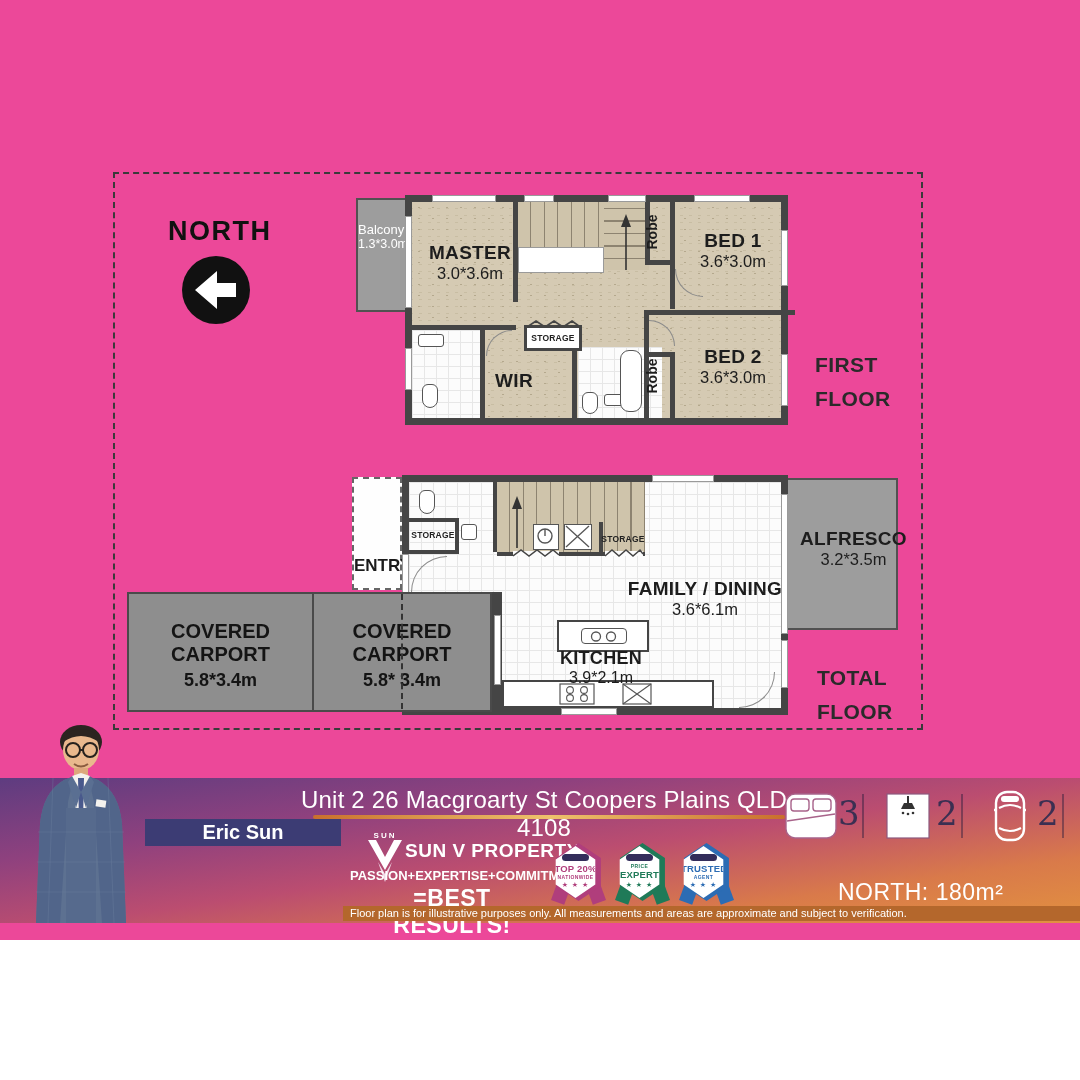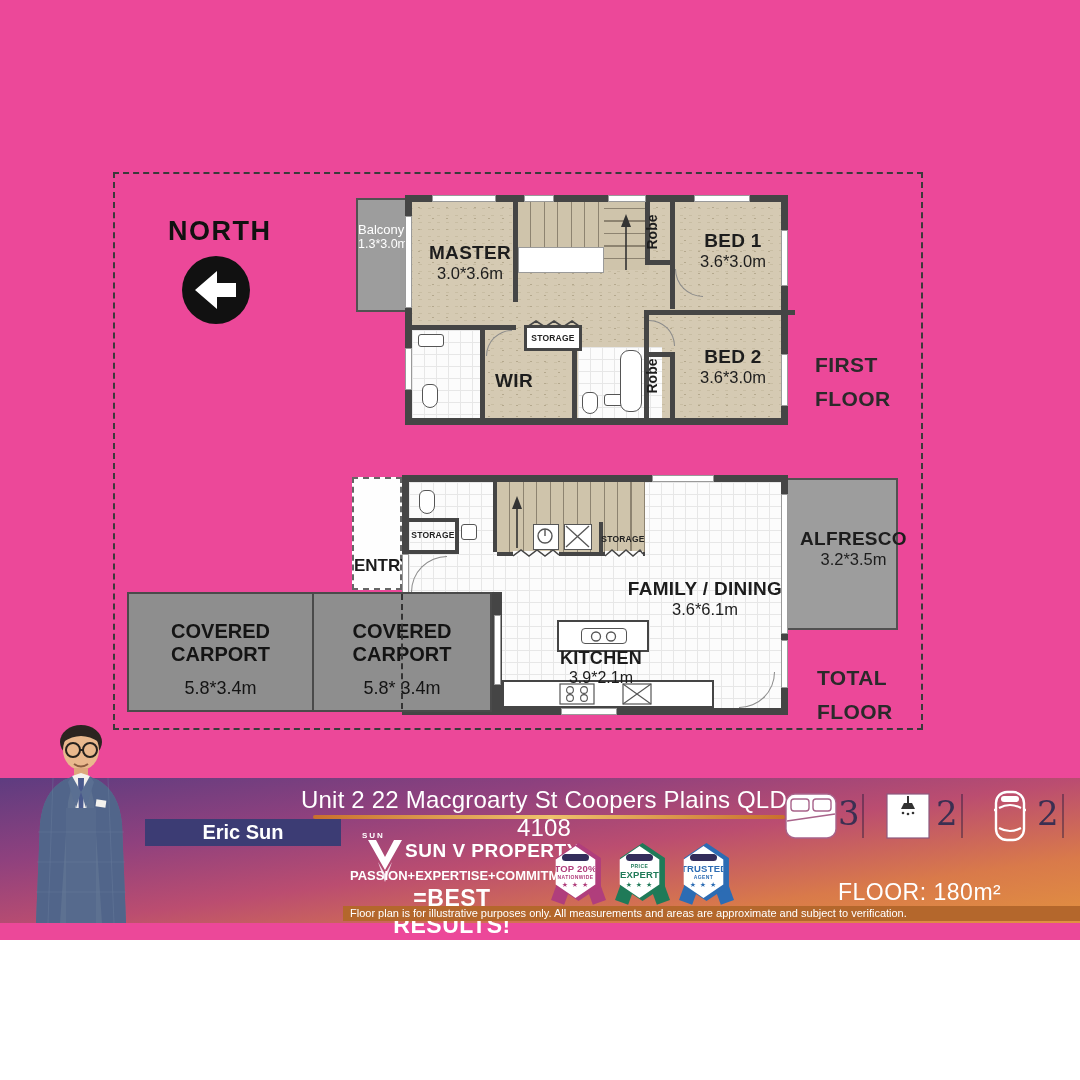--- a/index.html
+++ b/index.html
@@ -29,34 +29,34 @@
     background-image:repeating-linear-gradient(0deg, transparent 0 11px, #8d8370 11px 12.5px); }
   .roomlabel { position:absolute; text-align:center; color:#1d1d1d; }
   .roomlabel .nm { font-size:19px; font-weight:600; letter-spacing:.3px; }
   .roomlabel .dm { font-size:16.5px; font-weight:500; }
   .rot { transform:rotate(-90deg); transform-origin:center; }
   .tinylabel { position:absolute; font-size:8.5px; font-weight:600; color:#222; text-align:center; letter-spacing:.2px;}
   .floor-title { position:absolute; font-size:21px; font-weight:600; color:#2a2a2a; line-height:1.6; letter-spacing:.4px;}
   .gray-zone { background:#9d9d9d; border:2.5px solid #515151; position:absolute; }
   .carport { background:#8e8e8e; border:2.5px solid #4a4a4a; position:absolute; text-align:center; color:#141414; }
   .carport .nm { font-size:20px; font-weight:600; margin-top:26px; }
-  .carport .dm { font-size:18px; font-weight:400; margin-top:12px; }
+  .carport .dm { font-size:18px; font-weight:700; margin-top:4px; }
   .arc { position:absolute; border:1.4px solid #8a8a8a; }
   .fix { position:absolute; border:1.6px solid #555; background:#fff; }
 
   
   .banner { left:0; top:778px; width:1080px; height:145px;
     background:linear-gradient(172deg, #5e3c80 0%, #8f417e 28%, #bb4d70 52%, #d97a4a 78%, #e29140 100%); }
   .address { left:298px; top:786px; width:492px; text-align:center; color:#fff; font-size:24px; font-weight:500; letter-spacing:.2px; }
   .addr-line { left:313px; top:815px; width:472px; height:3.5px;
     background:linear-gradient(90deg,#c96f2d,#eec26c,#c96f2d); border-radius:2px; }
   .name-box { left:145px; top:819px; width:196px; height:27px; background:#3c3c74;
     color:#fff; font-size:20px; font-weight:bold; text-align:center; line-height:27px; }
   .phone { left:145px; top:846px; width:196px; text-align:center; color:#fff; font-size:27px; font-weight:bold; letter-spacing:.5px; }
-  .logo-sun { left:362px; top:831px; width:46px; color:#fff; font-size:8px; font-weight:bold; letter-spacing:2px; }
+  .logo-sun { left:362px; top:831px; width:46px; text-align:center; color:#fff; font-size:8px; font-weight:bold; letter-spacing:2px; }
   .company { left:405px; top:840px; color:#fff; font-size:19px; font-weight:bold; letter-spacing:.5px; }
   .tagline { left:350px; top:868px; width:204px; text-align:center; color:#fff; font-size:13px; font-weight:bold; }
   .tagline2 { left:352px; top:885px; width:200px; text-align:center; color:#fff; font-size:23px; font-weight:bold; letter-spacing:.5px; }
   .disclaimer { left:343px; top:906px; width:737px; height:15px; background:#b4672c;
     color:#fff; font-size:11px; line-height:15px; padding-left:7px; }
 
   .badges { left:550px; top:843px; display:flex; gap:7px; }
   .badge { position:relative; width:57px; height:62px; }
   .ribbon { position:absolute; bottom:2px; width:14px; height:20px; }
   .hex-outer { position:absolute; left:3px; top:0; width:51px; height:58px;
@@ -307,21 +307,21 @@
     <rect x="88" y="88" width="10" height="7" fill="#f4f2ee" transform="rotate(8 93 91)"></rect>
     <g stroke="#6e82a0" stroke-width="0.7" opacity="0.5">
       <line x1="30" y1="120" x2="116" y2="120"></line>
         <line x1="29" y1="150" x2="117" y2="150"></line>
         <line x1="28" y1="180" x2="118" y2="180"></line>
       <line x1="45" y1="66" x2="40" y2="211"></line>
         <line x1="100" y1="66" x2="106" y2="211"></line>
     </g>
   </svg>
 
-  <div class="abs address">Unit 2 22 Macgroarty St Coopers Plains QLD 4108</div>
+  <div class="abs address">Unit 2 26 Macgroarty St Coopers Plains QLD 4108</div>
   <div class="abs addr-line"></div>
 
   <div class="abs name-box">Eric Sun</div>
 
   <div class="abs logo-sun">SUN</div>
   <svg class="abs" style="left:366px; top:840px;" width="38" height="42" viewBox="0 0 38 42">
     <polygon points="2,0 19,30 36,0 28,0 19,17 10,0" fill="#ffffff"></polygon>
     <polygon points="12,22 19,34 26,22 19,42" fill="#f0d9e6"></polygon>
   </svg>
   <div class="abs company">SUN V PROPERTY</div>
@@ -388,17 +388,17 @@
     <rect x="4" y="4" width="28" height="48" rx="11" fill="none" stroke="#fff" stroke-width="2.4"></rect>
     <path d="M7,20 Q18,14 29,20" fill="none" stroke="#fff" stroke-width="2"></path>
     <path d="M7,40 Q18,46 29,40" fill="none" stroke="#fff" stroke-width="2"></path>
     <rect x="9" y="8" width="18" height="6" rx="3" fill="#fff"></rect>
     <line x1="2" y1="22" x2="5" y2="22" stroke="#fff" stroke-width="2.4"></line>
     <line x1="31" y1="22" x2="34" y2="22" stroke="#fff" stroke-width="2.4"></line>
   </svg>
   <div class="stat-num" style="left:1037px; top:793px;">2</div>
   <div class="stat-div" style="left:1062px; top:794px;"></div>
 
-  <div class="area-text" style="left:838px; top:879px;">FLOOR: 180m²</div>
+  <div class="area-text" style="left:838px; top:879px;">NORTH: 180m²</div>
 
   <div class="abs disclaimer">Floor plan is for illustrative purposes only. All measurements and areas are approximate and subject to verification.</div>
 
 </div>
 
 </body></html>

